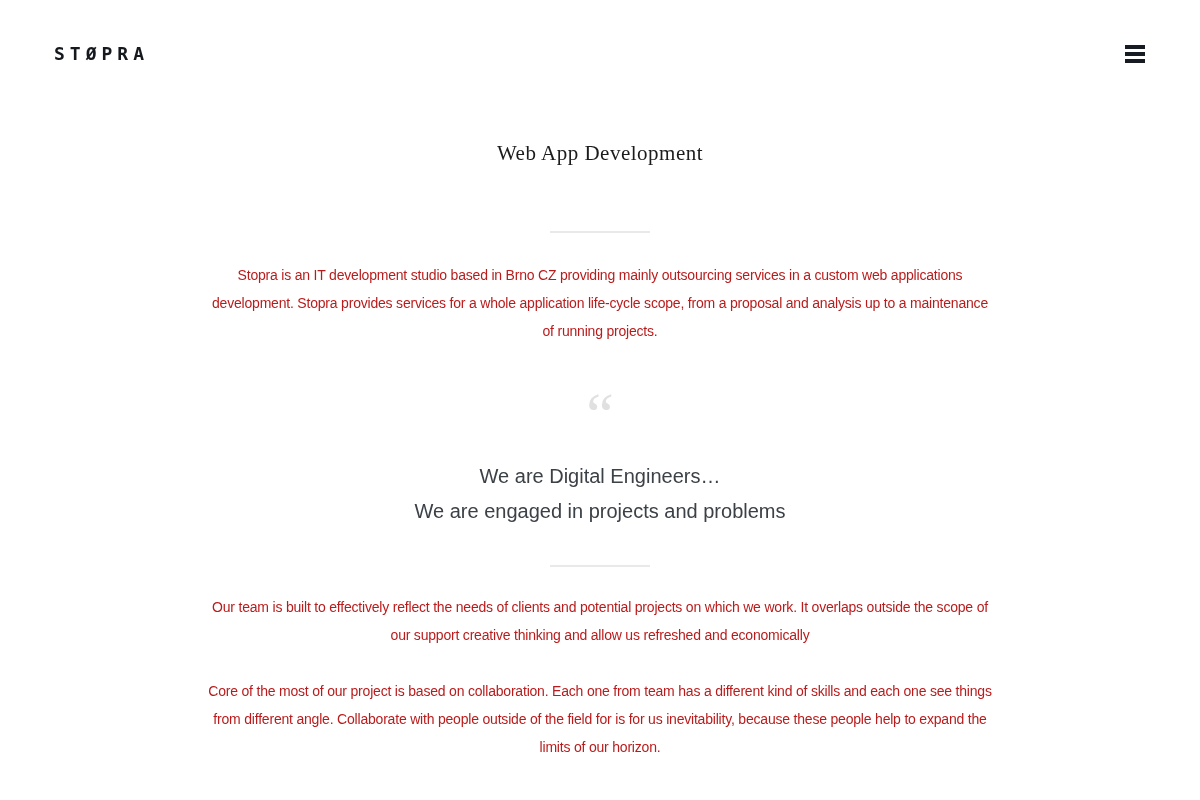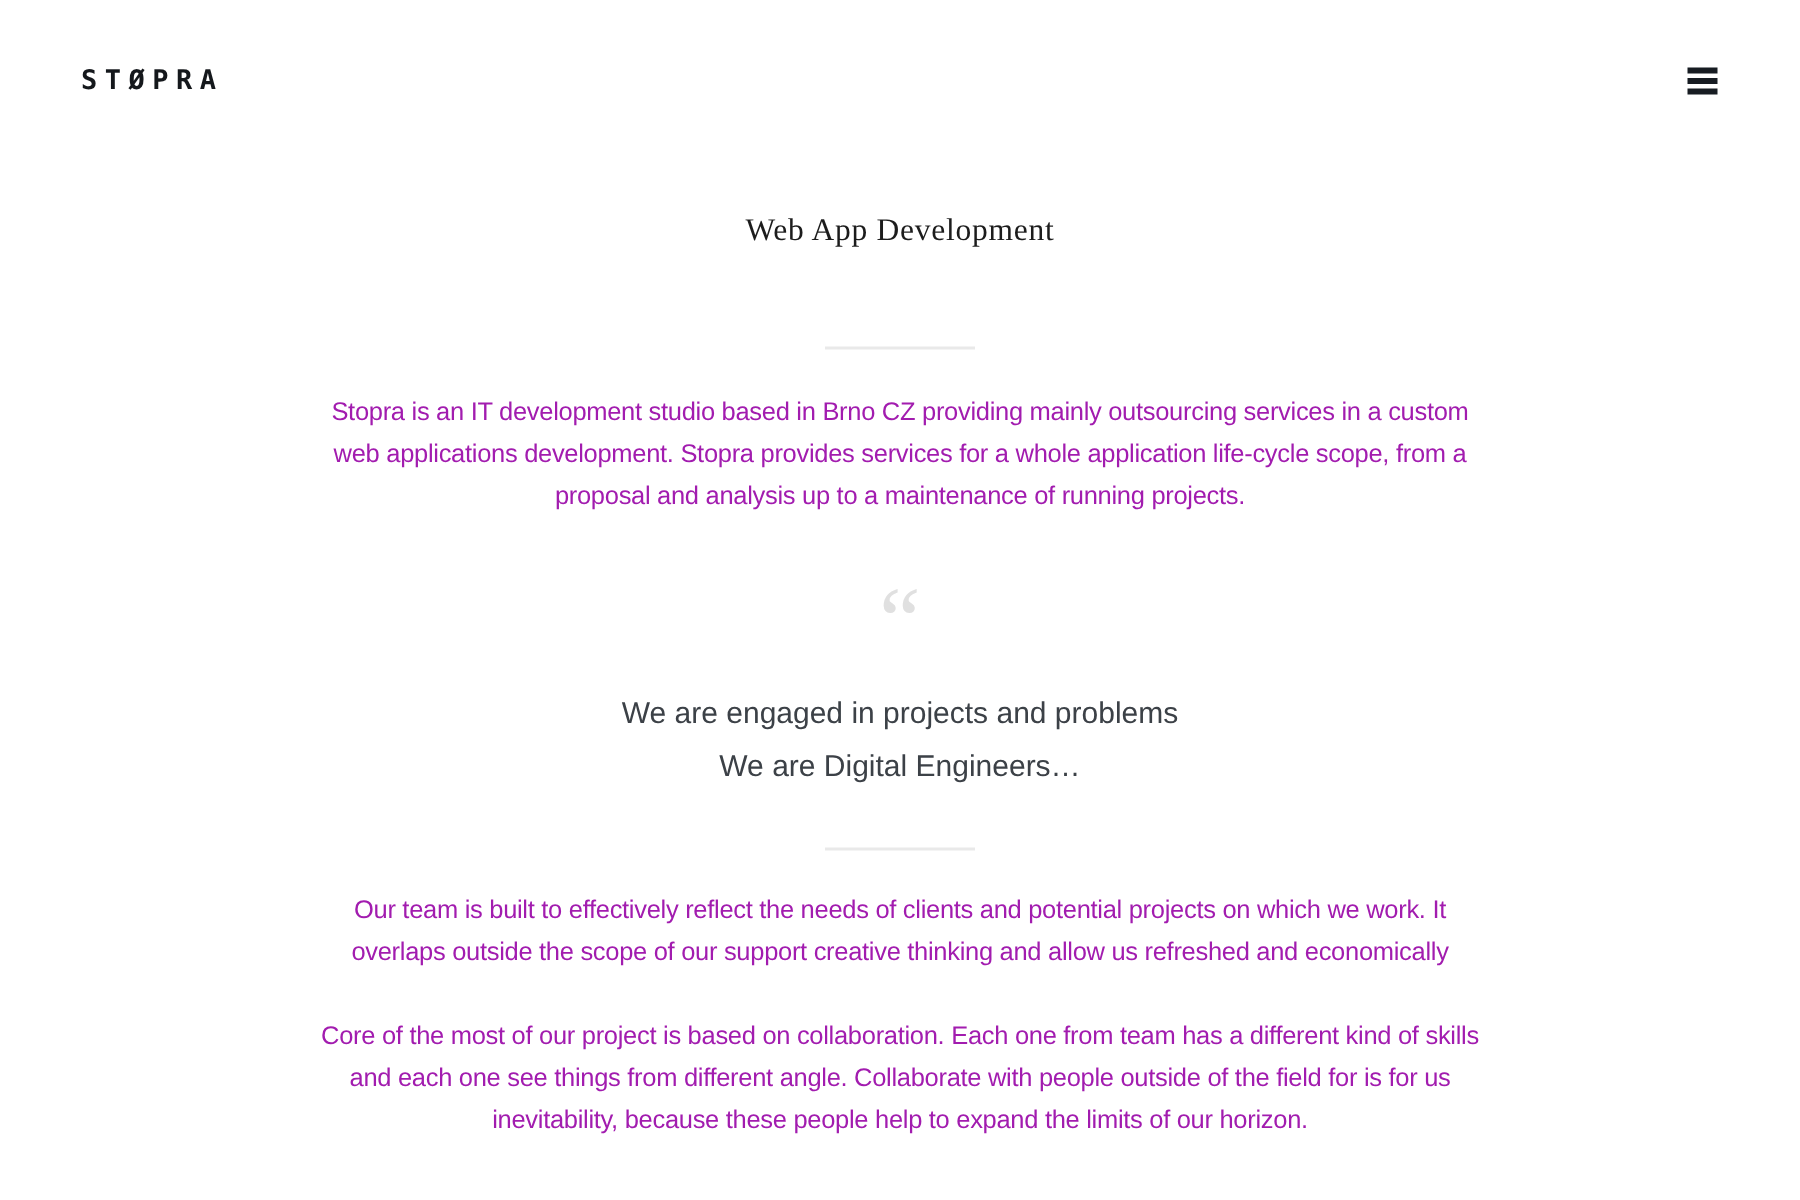--- a/index.html
+++ b/index.html
@@ -34,22 +34,22 @@
     font-weight:400; font-size:21px; line-height:40px;
     color:#1c1c1c; letter-spacing:0.5px;
   }
 
   .divider { width:100px; height:2px; background:#e9e9e9; margin-left:auto; margin-right:auto; }
   .divider.first  { margin-top:58px; }
   .divider.second { margin-top:36px; }
 
   .para {
     margin-top:28px;
-    font-size:17px; line-height:28px;
-    color:#a21caf; letter-spacing:-0.2px;
+    font-size:14px; line-height:28px;
+    color:#b91c1c; letter-spacing:-0.2px;
     max-width:786px; margin-left:auto; margin-right:auto;
   }
   .para.last { margin-top:26px; }
 
   .quote-mark {
     margin-top:46px; height:40px;
     font-family:"Liberation Serif", serif;
     font-size:62px; line-height:46px;
     color:#e0e0e0; user-select:none;
   }
@@ -75,22 +75,22 @@
 
   <h1 class="page-title">Web App Development</h1>
 
   <div class="divider first"></div>
 
   <p class="para">Stopra is an IT development studio based in Brno CZ providing mainly outsourcing services in a custom web applications development. Stopra provides services for a whole application life-cycle scope, from a proposal and analysis up to a maintenance of running projects.</p>
 
   <div class="quote-mark">“</div>
 
   <div class="quote-lines">
+    <div>We are Digital Engineers…</div>
     <div>We are engaged in projects and problems</div>
-    <div>We are Digital Engineers…</div>
   </div>
 
   <div class="divider second"></div>
 
   <p class="para last">Our team is built to effectively reflect the needs of clients and potential projects on which we work. It overlaps outside the scope of our support creative thinking and allow us refreshed and economically</p>
 
   <p class="para">Core of the most of our project is based on collaboration. Each one from team has a different kind of skills and each one see things from different angle. Collaborate with people outside of the field for is for us inevitability, because these people help to expand the limits of our horizon.</p>
 
 </main>
 

